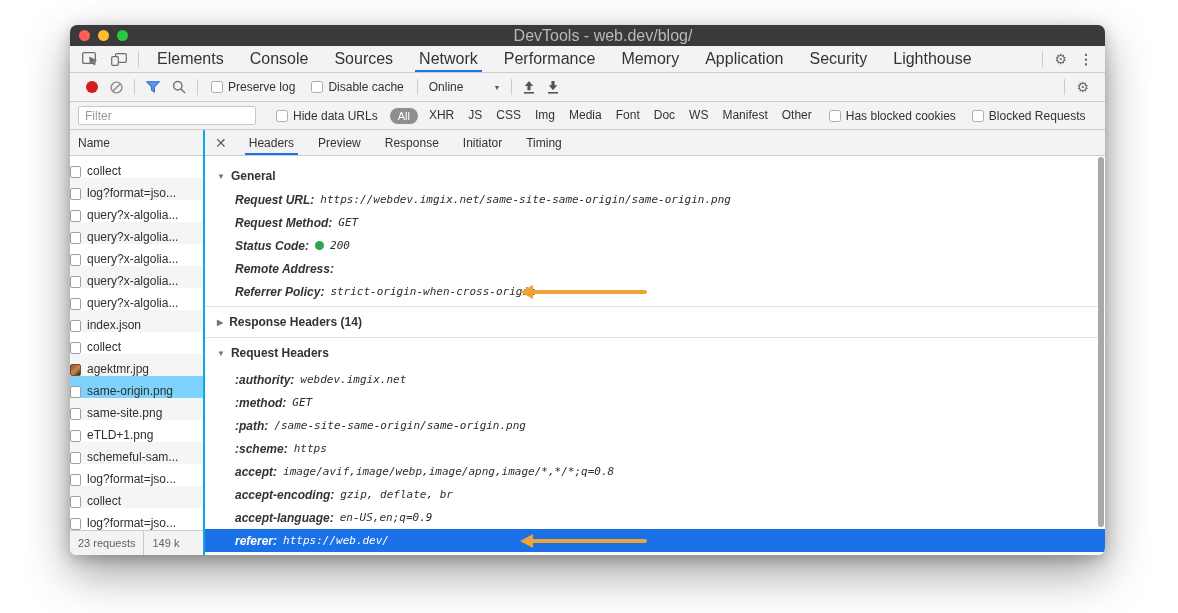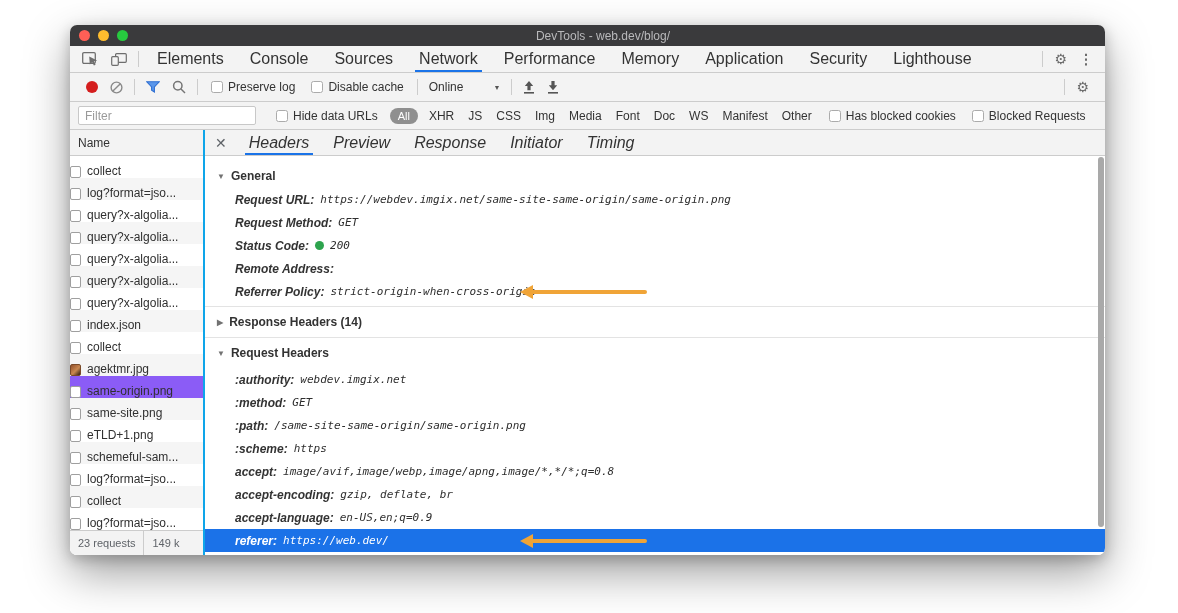--- a/index.html
+++ b/index.html
@@ -7,21 +7,21 @@
 
   .window { position:absolute; left:70px; top:25px; width:1035px; height:530px; background:#fff;
             border-radius:7px; overflow:hidden; display:flex; flex-direction:column;
             box-shadow:0 18px 45px rgba(0,0,0,.38), 0 4px 14px rgba(0,0,0,.22); }
 
   
   .titlebar { flex:none; height:21px; background:#3a3a3c; position:relative; display:flex; align-items:center; }
   .traffic { display:flex; gap:8px; margin-left:9px; }
   .light { width:11px; height:11px; border-radius:50%; }
   .light.red { background:#ff5f56; } .light.yellow { background:#febc2e; } .light.green { background:#27c93f; }
-  .win-title { position:absolute; left:8px; right:0; text-align:center; color:#b9b9bb; font-size:12px;margin-left:23px; }
+  .win-title { position:absolute; left:8px; right:0; text-align:center; color:#b9b9bb; font-size:16px;margin-left:23px; }
 
   
   .tabbar { flex:none; height:27px; background:#f3f3f3; border-bottom:1px solid #ccc; display:flex; align-items:center; padding:0 6px; }
   .iconbtn { display:flex; align-items:center; justify-content:center; padding:0 6px; height:100%; cursor:default; }
   .tab { padding:0 13px; height:100%; display:flex; align-items:center; font-size:16px; color:#333; position:relative; }
   .tab.active::after { content:""; position:absolute; left:9px; right:9px; bottom:0; height:2px; background:#1a73e8; }
   .sep { width:1px; height:16px; background:#ccc; margin:0 5px; flex:none; }
   .pushright { margin-left:auto; display:flex; align-items:center; height:100%; }
   .glyph { color:#6b6b6b; font-size:14px; line-height:1; }
 
@@ -31,45 +31,45 @@
   .check { display:flex; align-items:center; gap:5px; font-size:12px; color:#333; margin:0 8px; }
   .box { width:12px; height:12px; border:1px solid #ababab; border-radius:2.5px; background:#fff; flex:none; }
   .throttle { display:flex; align-items:center; font-size:12px; color:#333; margin:0 6px;text-align:center; }
   .caret { font-size:7px; color:#555; margin-left:30px; }
 
   
   .filterbar { flex:none; height:28px; background:#f3f3f3; border-bottom:1px solid #ccc; display:flex; align-items:center; padding:0 8px; }
   .filter-input { width:178px; height:19px; border:1px solid #c8c8c8; border-radius:2px; background:#fff; font-size:12px;
                   font-family:"Liberation Sans",sans-serif; padding:0 6px; color:#333; outline:none; margin-right:12px; }
   .filter-input::placeholder { color:#9a9a9a; }
-  .types { display:flex; align-items:center; }
+  .types { display:flex; }
   .type { font-size:12px; color:#333; padding:0 7px; }
   .type.pill { background:#8f8f8f; color:#fff; border-radius:9px; padding:2px 8px; margin:0 4px; font-size:11px; }
 
   
   .content { flex:1; display:flex; min-height:0; }
 
   .sidebar { flex:none; width:135px; border-right:2px solid #0ea5e9; display:flex; flex-direction:column; background:#fff; }
   .side-head { flex:none; height:26px; background:#f3f3f3; border-bottom:1px solid #ccc; display:flex; align-items:center; padding-left:8px; font-size:12px; color:#333; }
   .rowlist { flex:1; overflow:hidden; }
   .req-row { height:22px; display:flex; align-items:flex-end; gap:6px; font-size:12px; color:#303030; white-space:nowrap; }
   .req-row:nth-child(even) { background:#f5f5f5; }
-  .req-row.selected { background:#8b5cf6; }
+  .req-row.selected { background:#7dd3fc; }
   .file-icon { flex:none; width:11px; height:12px; border:1px solid #9f9f9f; border-radius:2px; background:#fff; }
   .img-thumb { flex:none; width:11px; height:12px; border-radius:2px; border:1px solid #7a4a28;
                background:linear-gradient(135deg,#93502c 0%,#c98850 55%,#2f1d10 100%); }
   .side-status { flex:none; height:25px; background:#f3f3f3; border-top:1px solid #ccc; display:flex; align-items:center; font-size:11px; color:#5f6368; }
   .side-status .cell { padding:0 8px; }
   .vline { width:1px; align-self:stretch; background:#ccc; }
 
   
   .detail { flex:1; display:flex; flex-direction:column; min-width:0; background:#fff; }
   .dtabs { flex:none; height:26px; background:#f3f3f3; border-bottom:1px solid #ccc; display:flex; align-items:center; }
   .close-x { padding:0 10px; color:#5f6368; font-size:14px; }
-  .dtab { padding:0 12px; height:100%; display:flex; align-items:center; font-size:16px; color:#333; position:relative;font-style:italic; }
+  .dtab { padding:0 12px; height:100%; display:flex; align-items:center; font-size:12px; color:#333; position:relative; }
   .dtab.active::after { content:""; position:absolute; left:8px; right:8px; bottom:0; height:2px; background:#1a73e8; }
 
   .dbody { flex:1; position:relative; overflow:hidden; padding-top:8px; }
   .sect-head { height:24px; display:flex; align-items:center; gap:6px; padding-left:12px; font-size:12px; font-weight:700; color:#333; }
   .sect-head.tall { height:30px; }
   .tri { font-size:8px; color:#727272; }
   .kv { height:23px; display:flex; align-items:center; padding-left:30px; position:relative; font-size:12px;font-style:italic; }
   .kv .k { font-weight:700; color:#333; margin-right:6px; white-space:pre; }
   .kv .v { font-family:"DejaVu Sans Mono", monospace; font-size:11px; color:#2e2e2e; white-space:pre; }
   .kv.hl { background:#1b72e8; }

